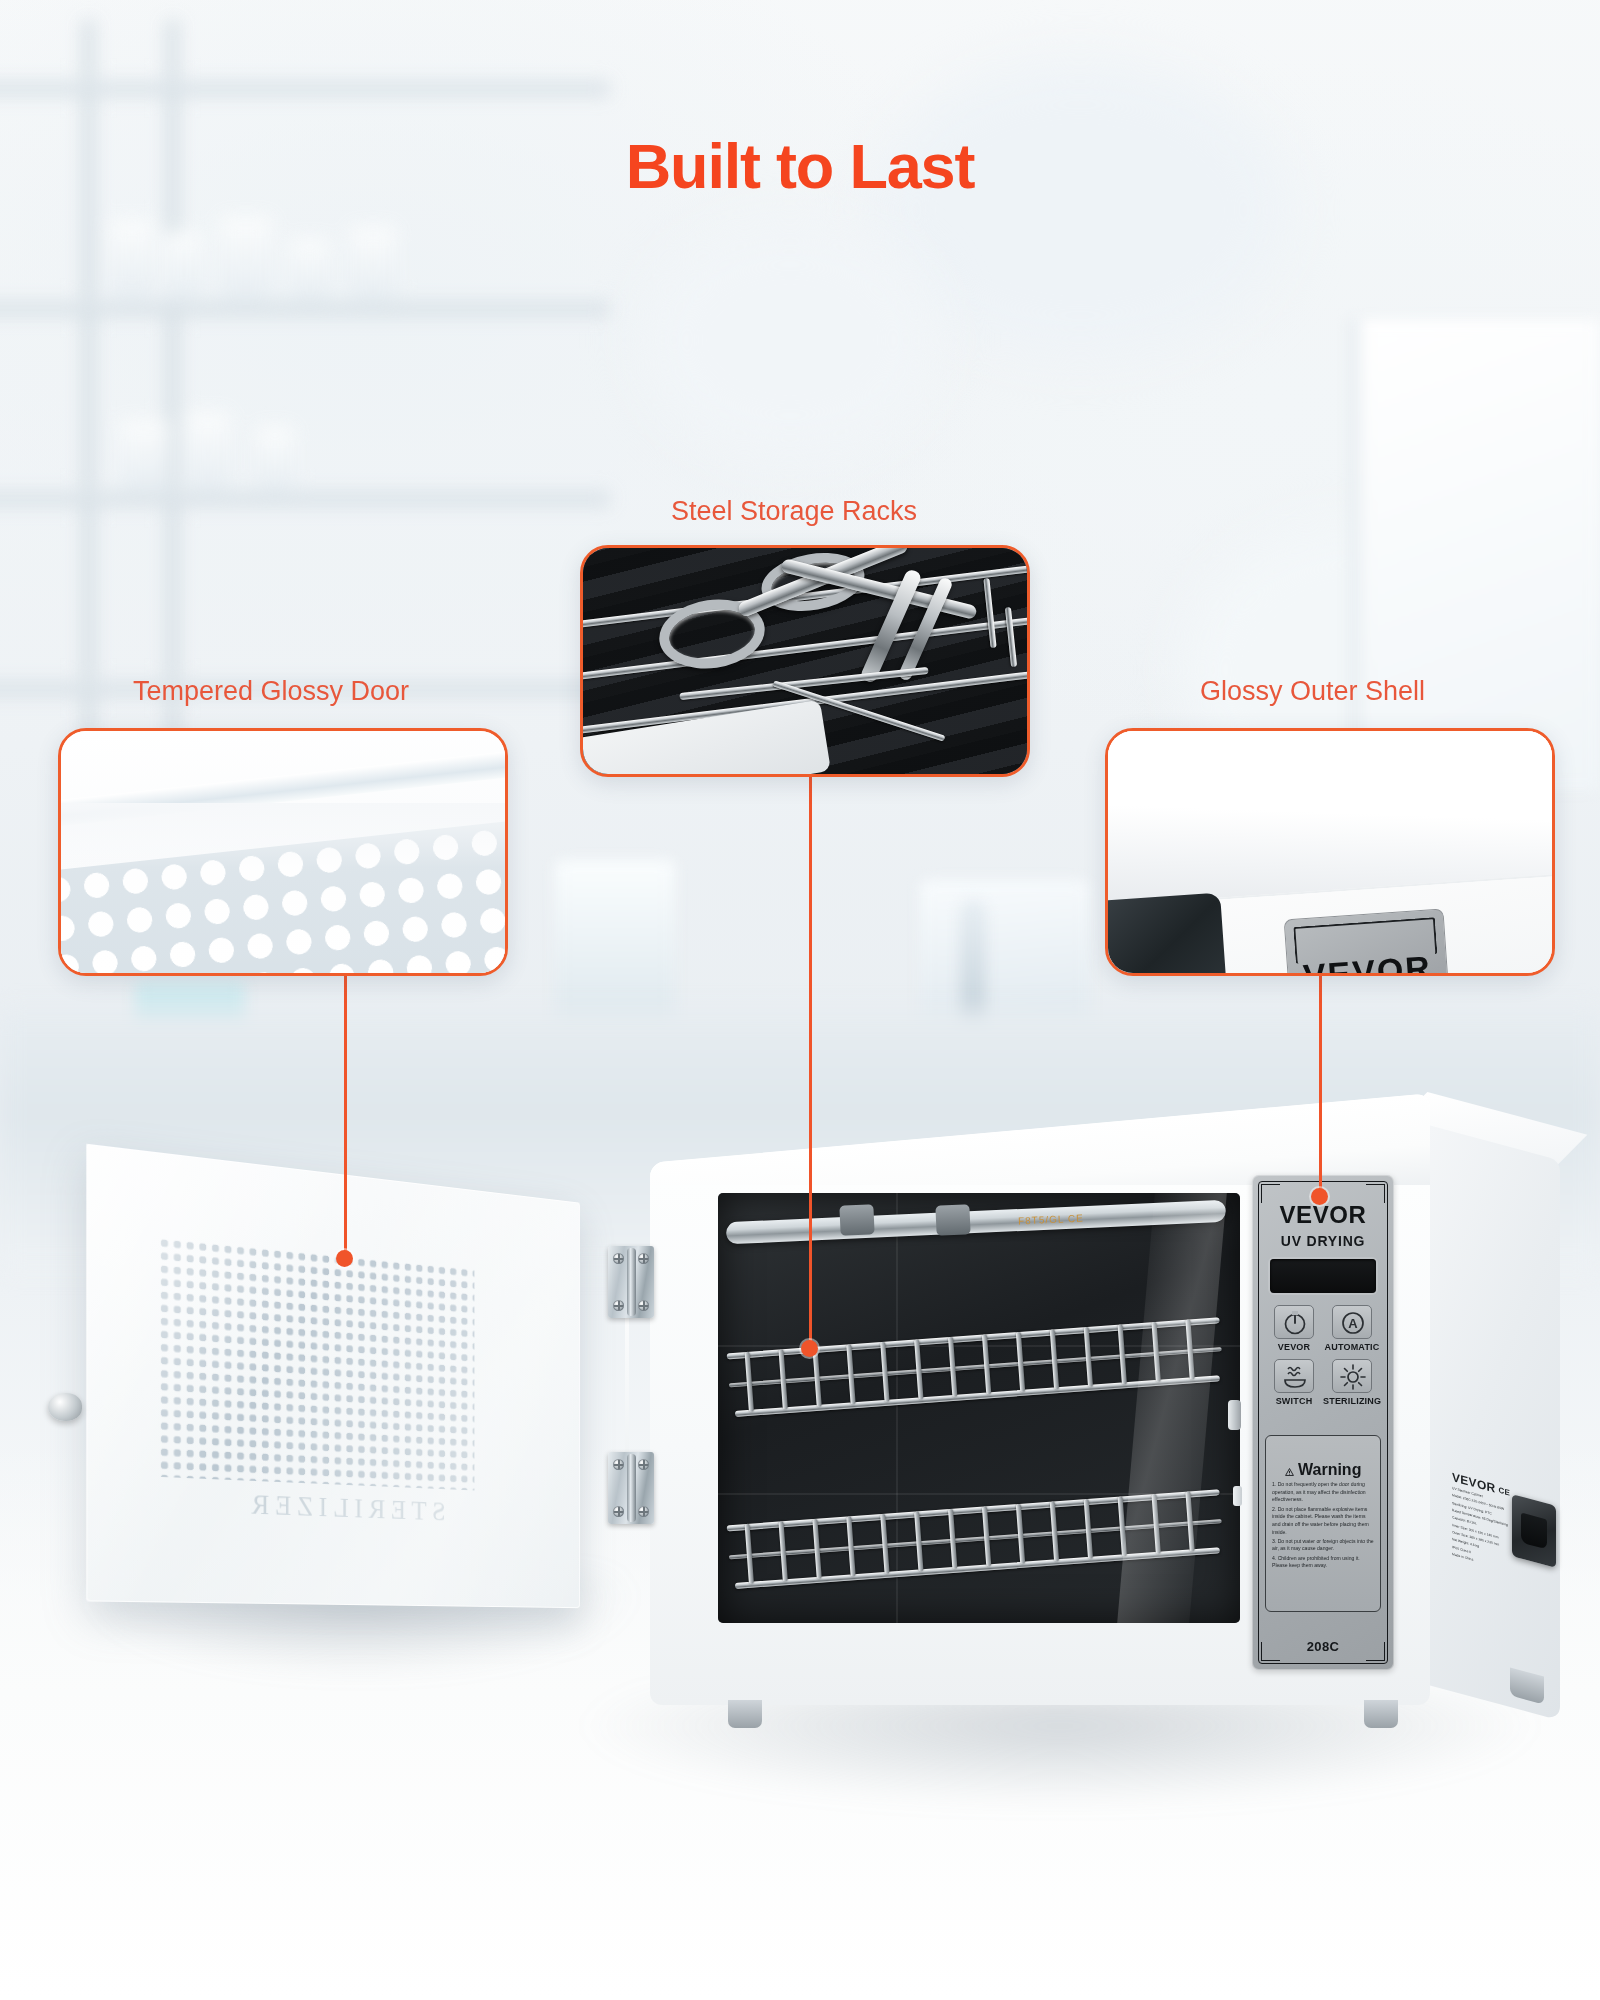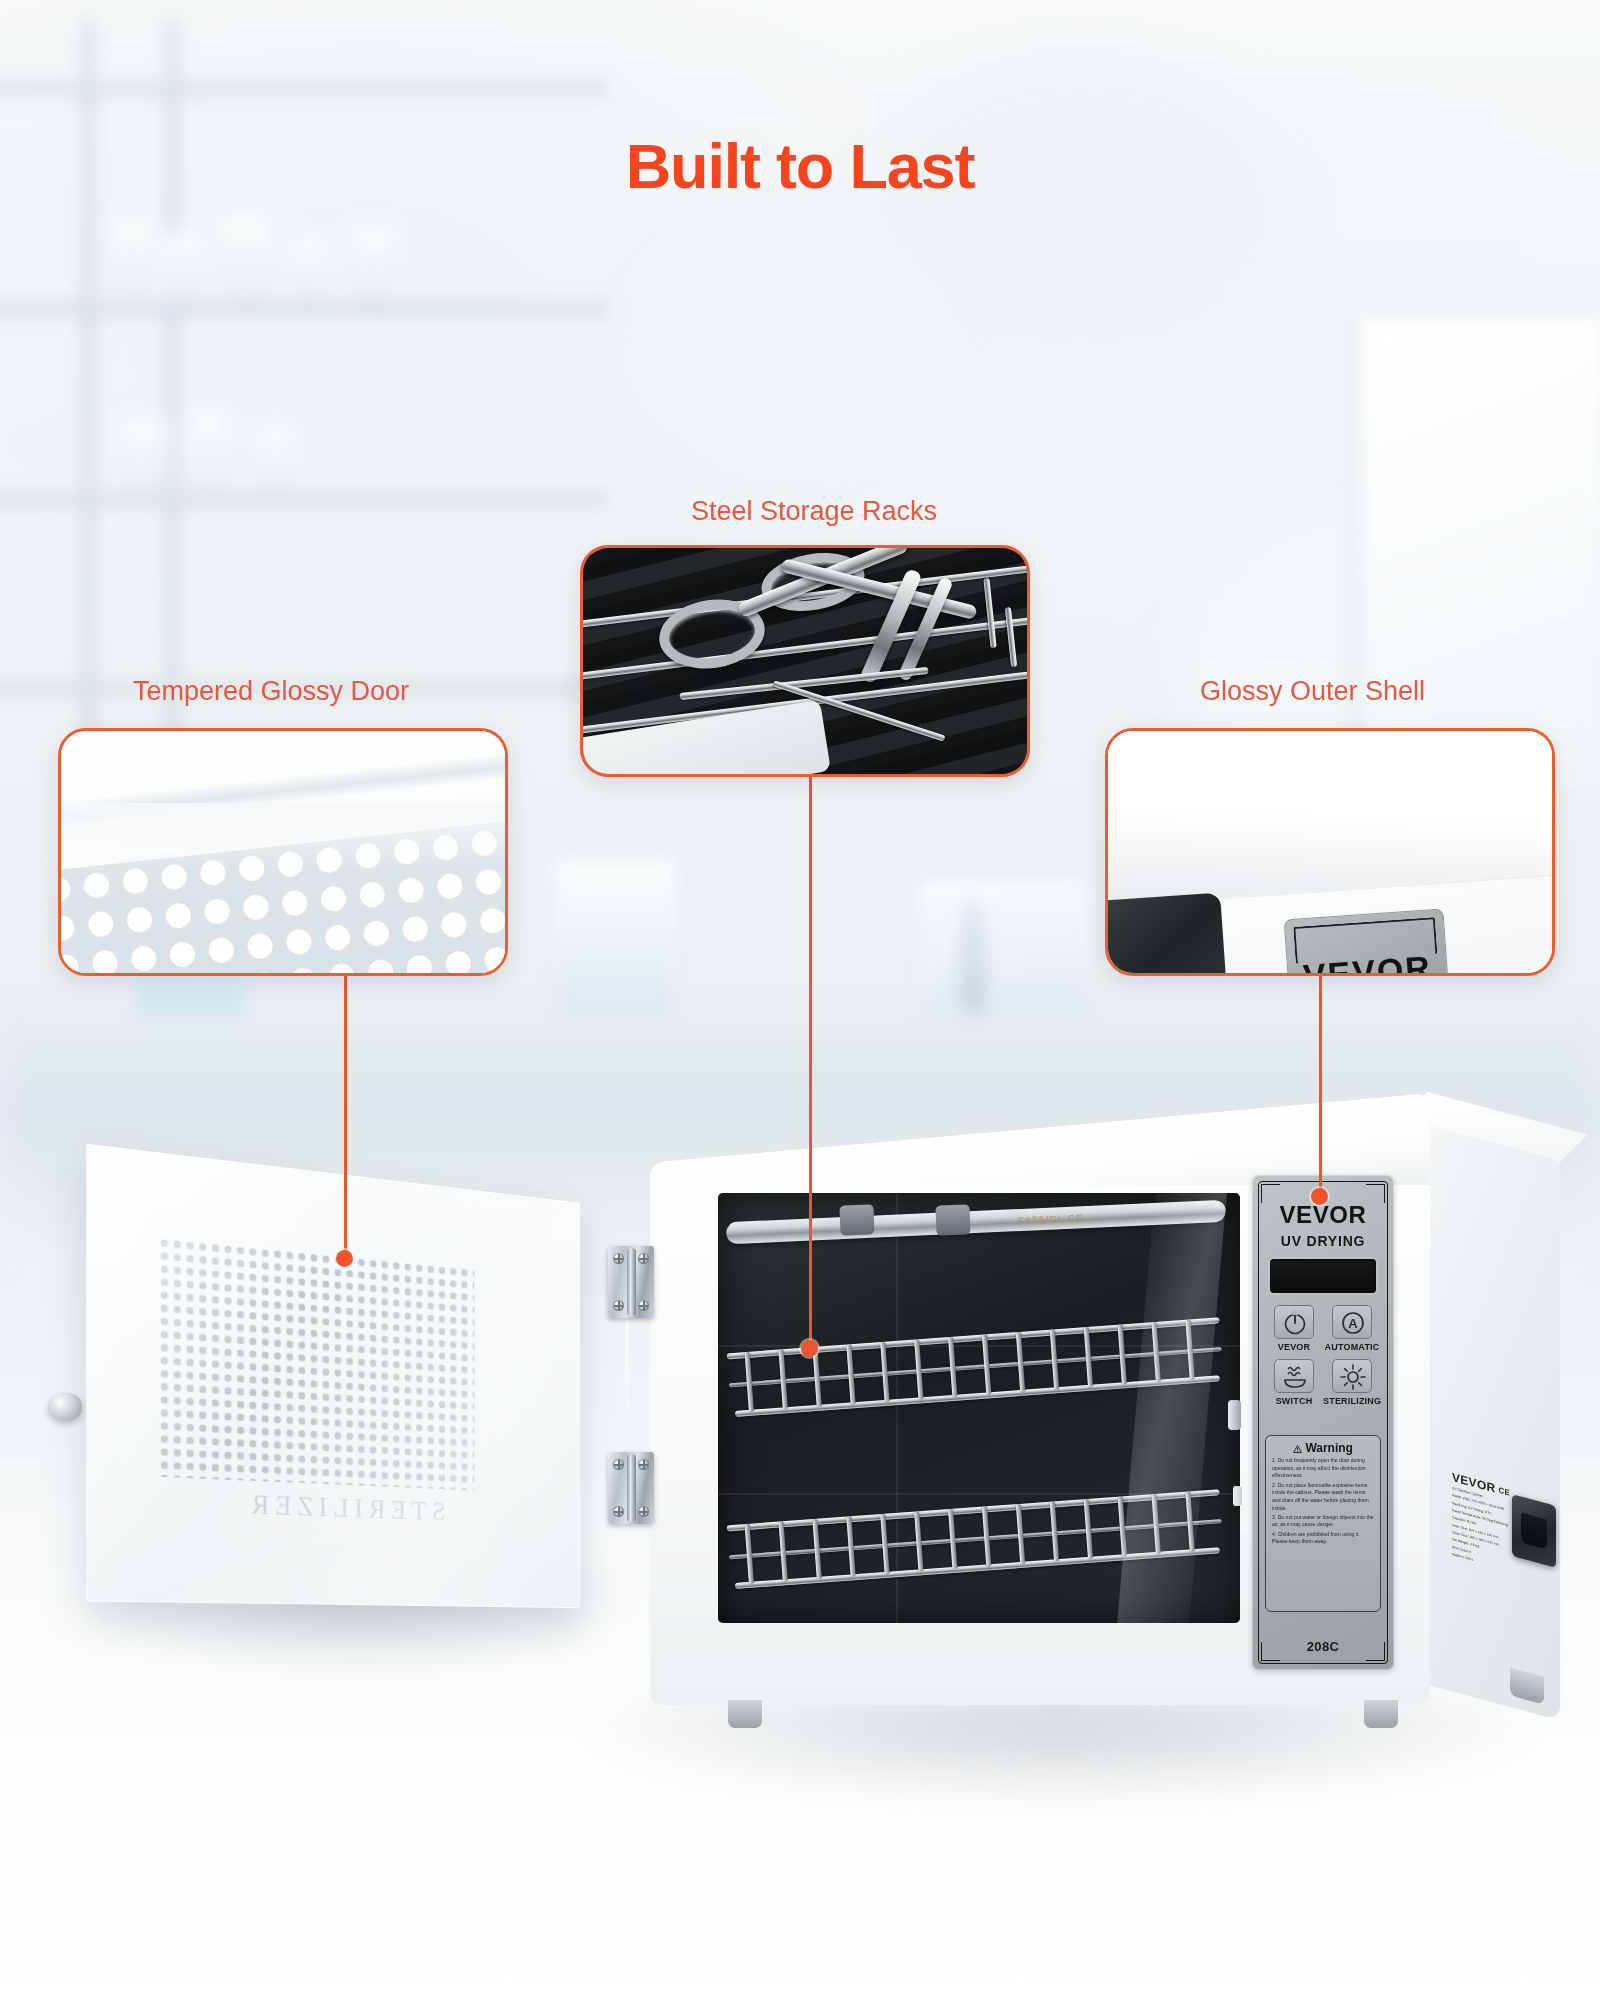--- a/index.html
+++ b/index.html
@@ -73,21 +73,21 @@
     margin-top:29px; font-size:30px; color:#2b2b2b; font-weight:400;
     letter-spacing:.1px;
   }
 
   
   .cl-label {
     position:absolute; z-index:40;
     color:#E8573B; font-size:27px; font-weight:400; white-space:nowrap;
   }
   #lbl-glass { left:133px; top:676px; }
-  #lbl-rack  { left:691px; top:496px; }
+  #lbl-rack  { left:671px; top:496px; }
   #lbl-shell { left:1200px; top:676px; }
 
   
   .bubble {
     position:absolute; z-index:38;
     border:3px solid #EF5C2B; border-radius:28px;
     overflow:hidden; background:#fff;
     box-shadow:0 6px 22px rgba(70,90,110,.16);
   }
   #bub-glass { left:58px;  top:728px; width:450px; height:248px; }
@@ -354,22 +354,23 @@
   .btn-cap {
     margin-top:3px; font-size:9px; color:#15181b; letter-spacing:.2px; font-weight:bold;
   }
   .warn-box {
     position:absolute; left:13px; top:260px; width:116px; height:177px;
     border:1.3px solid #3a3e41; border-radius:6px;
     background:linear-gradient(180deg,#b7bbbe,#a5aaae);
     padding:5px 6px;
   }
   .warn-title {
-    text-align:center; font-size:12px; font-weight:bold; color:#14171a;
+    text-align:center; font-size:16px; font-weight:bold; color:#14171a;
     margin-bottom:2px;
+    margin-top:20px;
   }
   .warn-list { list-style:none; }
   .warn-list li {
     font-size:5.1px; line-height:1.52; color:#23272a; margin-bottom:1.3px;
   }
   .model-no {
     position:absolute; left:0; right:0; bottom:16px; text-align:center;
     font-size:13px; font-weight:bold; color:#14171a; letter-spacing:.4px;
   }
 

